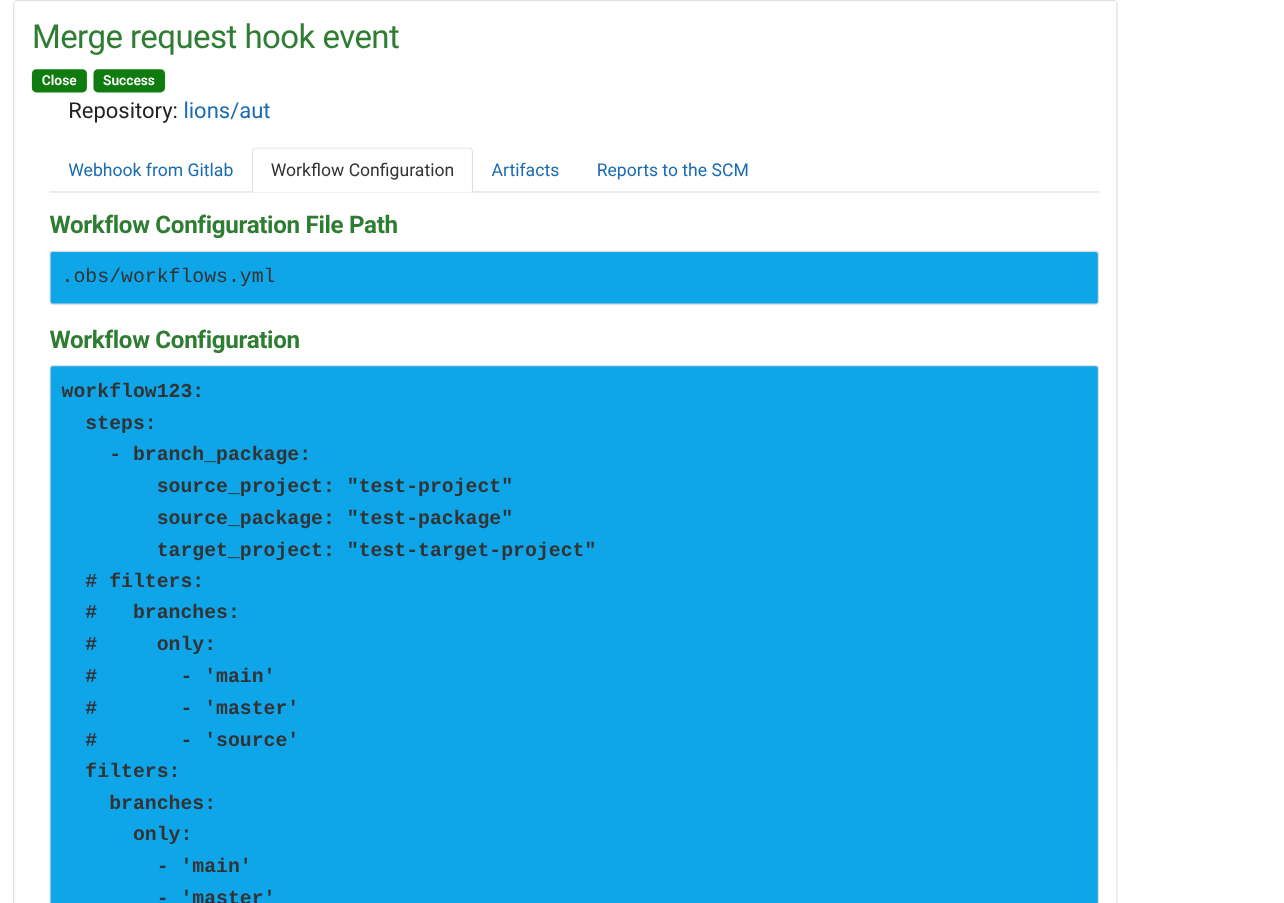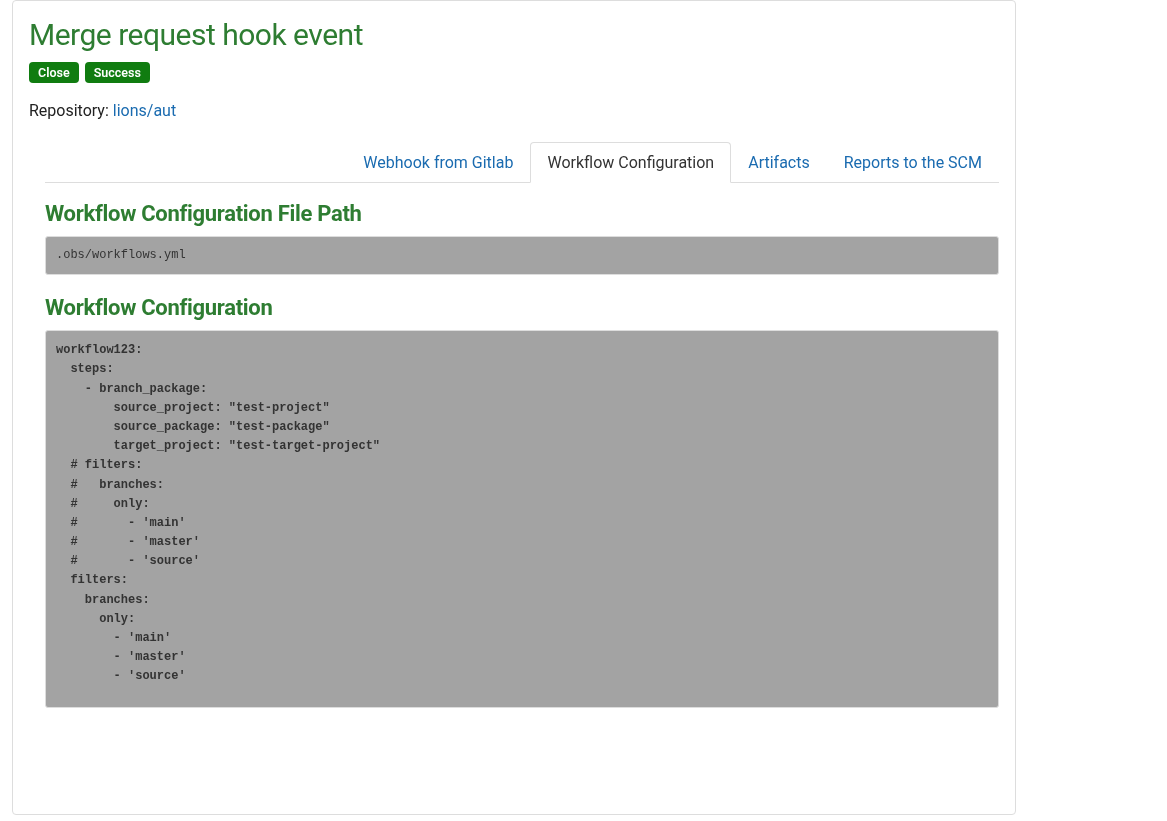--- a/index.html
+++ b/index.html
@@ -23,47 +23,47 @@
       background: #fff;
     }
     h1.page-title {
       color: #2e7d32;
       font-weight: 400;
       font-size: 30px;
       margin-bottom: 10px;
       letter-spacing: -0.5px;
     }
     .badges {
-      margin-bottom: 18px;
+      margin-bottom: 4px;
     }
     .badge {
       display: inline-block;
       background: #107c10;
       color: #fff;
       font-size: 12.5px;
       font-weight: 600;
       padding: 3px 9px;
       border-radius: 4px;
       margin-right: 2px;
     }
     .meta-line {
-      font-size: 16px;
+      font-size: 20px;
       margin-bottom: 16px;
       color: #222;
+      margin-left: 33px;
     }
     .meta-line a {
       color: #1a6bb0;
       text-decoration: none;
     }
     .tabs {
       margin-left: 16px;
       border-bottom: 1px solid #ddd;
       display: flex;
       margin-top: 22px;
-      justify-content: flex-end;
     }
     .tab {
       padding: 10px 16px;
       font-size: 16px;
       color: #1a6bb0;
       cursor: pointer;
       border: 1px solid transparent;
       border-bottom: none;
       margin-bottom: -1px;
       background: transparent;
@@ -82,26 +82,26 @@
       padding-top: 18px;
     }
     h2.section-title {
       color: #2e7d32;
       font-weight: 700;
       font-size: 22px;
       margin-bottom: 10px;
       letter-spacing: -0.3px;
     }
     pre.code-block {
-      background: #a3a3a3;
+      background: #0ea5e9;
       border: 1px solid #ddd;
       border-radius: 3px;
       padding: 9px 10px;
       font-family: "SFMono-Regular", Consolas, "Liberation Mono", Menlo, monospace;
-      font-size: 12px;
+      font-size: 18px;
       line-height: 1.6;
       color: #333;
       white-space: pre;
       overflow-x: auto;
       margin-bottom: 20px;
     }
     pre.code-block.large {
       padding: 10px 10px 20px 10px;
       font-weight: bold;
     }

